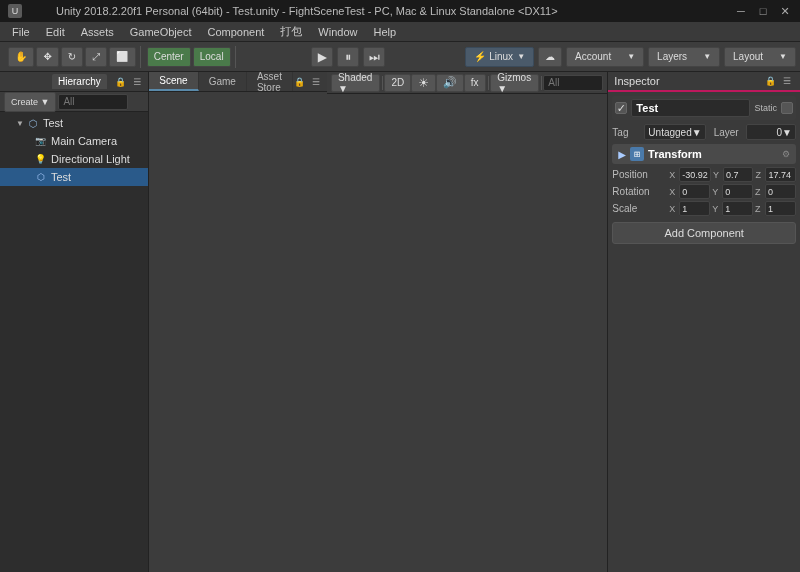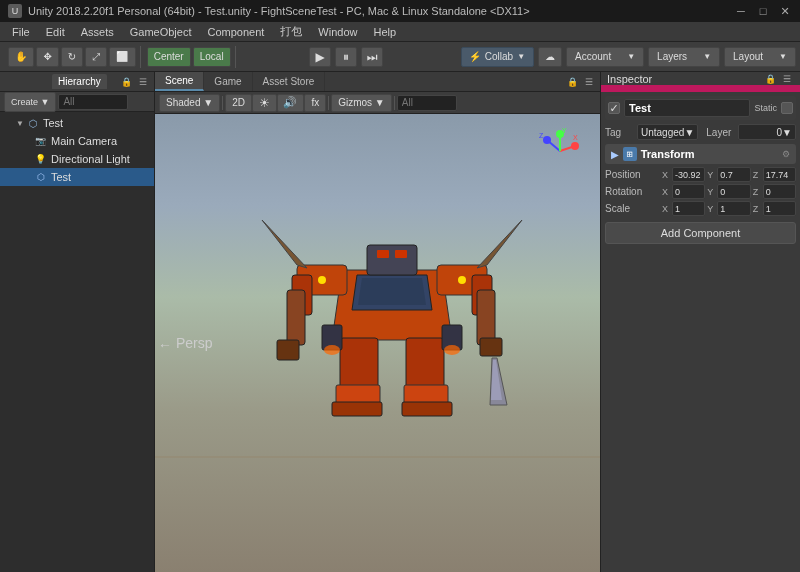--- a/index.html
+++ b/index.html
@@ -2,21 +2,21 @@
 <html><head>
   <meta charset="utf-8">
   <style>
     * { margin: 0; padding: 0; box-sizing: border-box; }
     body { width: 800px; height: 572px; overflow: hidden; background: #3c3c3c; font-family: 'Segoe UI', Arial, sans-serif; font-size: 11px; color: #ddd; user-select: none; }
 
     
     #title-bar { width: 100%; height: 22px; background: #1a1a1a; display: flex; align-items: center; justify-content: space-between; padding: 0 8px; }
     #title-bar-left { display: flex; align-items: center; gap: 6px; }
     #title-bar-icon { width: 14px; height: 14px; background: #5a5a5a; border-radius: 2px; display: flex; align-items: center; justify-content: center; font-size: 9px; }
-    #title-text { font-size: 11px; color: #bbb; }
+    #title-text { font-size: 11px; color: #bbb; margin-left: 28px; }
     #title-bar-controls { display: flex; gap: 8px; }
     .title-btn { width: 14px; height: 14px; display: flex; align-items: center; justify-content: center; font-size: 11px; color: #aaa; cursor: pointer; }
 
     
     #menu-bar { width: 100%; height: 20px; background: #3a3a3a; display: flex; align-items: center; padding: 0 4px; border-bottom: 1px solid #222; }
     .menu-item { padding: 2px 8px; font-size: 11px; color: #ccc; cursor: pointer; border-radius: 2px; }
 
     
     #toolbar { width: 100%; height: 30px; background: #3d3d3d; display: flex; align-items: center; padding: 0 4px; border-bottom: 1px solid #222; gap: 2px; }
     .tool-group { display: flex; align-items: center; gap: 2px; padding: 0 4px; border-right: 1px solid #555; height: 22px; }
@@ -42,33 +42,33 @@
 
     #hierarchy-toolbar { height: 20px; background: #3c3c3c; display: flex; align-items: center; padding: 0 4px; border-bottom: 1px solid #222; gap: 2px; }
     #hierarchy-content { flex: 1; background: #2d2d2d; overflow-y: auto; padding: 2px 0; }
     .hier-item { height: 18px; display: flex; align-items: center; padding: 0 4px; font-size: 11px; cursor: pointer; }
     .hier-item.selected { background: #2a5a8a; }
     .hier-indent { width: 12px; flex-shrink: 0; }
     .hier-arrow { width: 10px; font-size: 8px; color: #aaa; }
     .hier-icon { width: 14px; height: 14px; margin-right: 3px; flex-shrink: 0; display: flex; align-items: center; justify-content: center; font-size: 10px; }
 
     
-    #center-panel { flex: 1; display: flex; flex-direction: column; }
+    #center-panel { flex: 1; display: flex; flex-direction: row; }
     #scene-tabs { height: 20px; background: #3a3a3a; display: flex; align-items: stretch; border-bottom: 1px solid #222; }
     .scene-tab { padding: 0 10px; font-size: 10px; color: #bbb; cursor: pointer; display: flex; align-items: center; border-right: 1px solid #333; }
     .scene-tab.active { background: #4a4a4a; color: #fff; border-bottom: 2px solid #5a8aaa; }
     #scene-toolbar { height: 22px; background: #3c3c3c; display: flex; align-items: center; padding: 0 4px; border-bottom: 1px solid #222; gap: 0; }
     .scene-tool-btn { padding: 1px 6px; background: #555; border: 1px solid #444; border-radius: 2px; font-size: 10px; color: #ddd; cursor: pointer; height: 18px; display: flex; align-items: center; }
     #scene-view { flex: 1; background: #4a4a4a; position: relative; overflow: hidden; }
     
     #persp-label { position: absolute; left: 3px; top: 50%; transform: translateY(-50%); font-size: 14px; color: #ccc; pointer-events: none; }
 
     
     #right-panel { width: 200px; display: flex; flex-direction: column; border-left: 1px solid #222; background: #3a3a3a; }
-    #inspector-header { height: 20px; background: #3a3a3a; display: flex; align-items: center; padding: 0 6px; border-bottom: 7px solid #be185d; justify-content: space-between; }
+    #inspector-header { height: 20px; background: #3a3a3a; display: flex; align-items: center; padding: 0 6px; border-bottom: 2px solid #be185d; justify-content: space-between; }
     #inspector-content { flex: 1; overflow-y: auto; padding: 4px; }
     
     .transform-row { display: flex; align-items: center; margin-bottom: 2px; gap: 2px; }
     .transform-label { font-size: 10px; color: #bbb; width: 55px; flex-shrink: 0; }
     .xyz-group { display: flex; gap: 2px; flex: 1; }
     .xyz-field { display: flex; align-items: center; flex: 1; }
     .xyz-letter { font-size: 9px; color: #aaa; width: 10px; }
     .xyz-val { flex: 1; background: #2a2a2a; border: 1px solid #444; border-radius: 2px; height: 15px; padding: 0 2px; font-size: 9px; color: #ddd; display: flex; align-items: center; }
     
     .component-header { background: #4a4a4a; border-radius: 3px; padding: 3px 6px; margin: 4px 0 3px 0; display: flex; align-items: center; gap: 4px; cursor: pointer; }
@@ -148,21 +148,21 @@
     <div class="tool-btn active">Center</div>
     <div class="tool-btn active">Local</div>
   </div>
   <div style="flex:1; display:flex; align-items:center; justify-content:center; gap:4px;">
     <div class="play-btn">▶</div>
     <div class="play-btn">⏸</div>
     <div class="play-btn">⏭</div>
   </div>
   <div id="toolbar-right">
     <div id="collab-btn">
-      <span>⚡ Collab</span>
+      <span>⚡ Linux</span>
       <span class="dropdown-arrow">▼</span>
     </div>
     <div class="tool-btn">☁</div>
     <div class="dropdown-btn">
       <span>Account</span>
       <span class="dropdown-arrow">▼</span>
     </div>
     <div class="dropdown-btn">
       <span>Layers</span>
       <span class="dropdown-arrow">▼</span>

